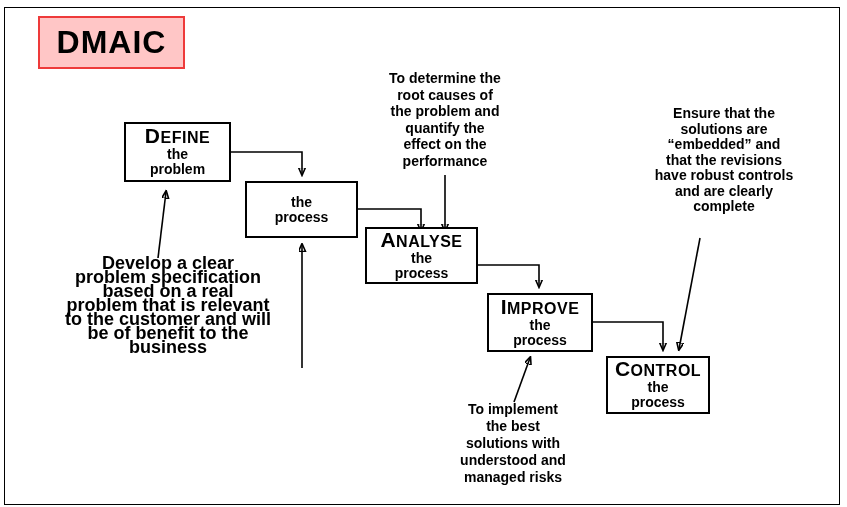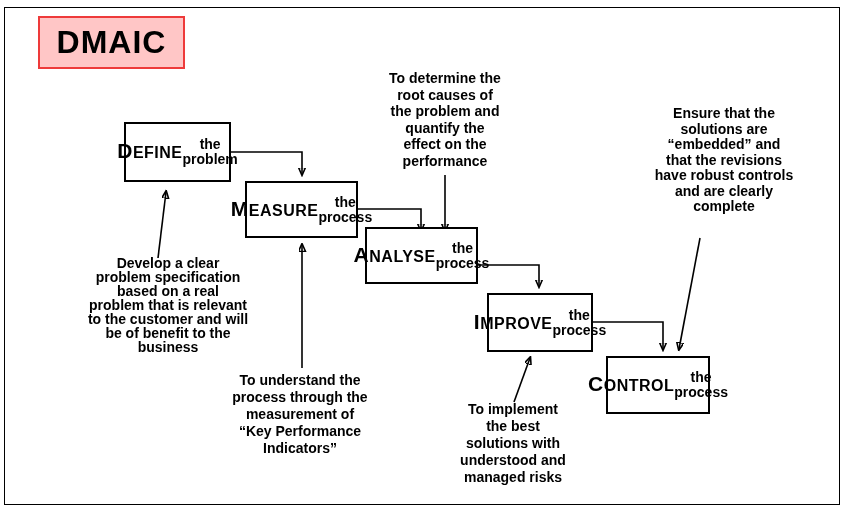--- a/index.html
+++ b/index.html
@@ -18,32 +18,32 @@
   .title-box{
     position:absolute;left:38px;top:16px;width:147px;height:53px;
     background:#ffc6c6;border:2px solid #ee3a3a;box-sizing:border-box;
     display:flex;align-items:center;justify-content:center;
   }
   .title-box span{
     font-size:32px;font-weight:bold;letter-spacing:1px;
   }
   .stage{
     position:absolute;background:#ffffff;border:2px solid #000;
-    box-sizing:border-box;display:flex;flex-direction:row;
+    box-sizing:border-box;display:flex;flex-direction:column;
     align-items:center;justify-content:center;text-align:center;
     padding:2px 0;
   }
   .stage-title{font-weight:bold;font-size:16px;line-height:18px;letter-spacing:.5px;white-space:nowrap;}
   .stage-title .initial{font-size:21px;}
   .stage-sub{font-weight:bold;font-size:14px;line-height:15px;white-space:pre-line;}
   .note{
     position:absolute;font-weight:bold;text-align:center;
     white-space:pre-line;
   }
-  .note-define {left:48px; top:256px; width:240px; font-size:14px;line-height:14px;}
+  .note-define {left:48px; top:256px; width:240px; font-size:18px;line-height:14px;}
   .note-measure{left:200px;top:372px; width:200px; font-size:14px;  line-height:17px;}
   .note-analyse{left:355px;top:70px;  width:180px; font-size:14px;  line-height:16.5px;}
   .note-improve{left:433px;top:401px; width:160px; font-size:14px;  line-height:17px;}
   .note-control{left:612px;top:106px; width:224px; font-size:14px;  line-height:15.5px;}
   .arrow-layer{position:absolute;left:0;top:0;width:847px;height:507px;pointer-events:none;}
   .arrow-layer path,.arrow-layer line{stroke:#000;stroke-width:1.6;fill:none;}
 </style>
 </head>
 <body>
 
@@ -72,21 +72,20 @@
     <line x1="700" y1="238" x2="679" y2="349" marker-end="url(#ah)"></line>
   </svg>
 
   <div class="stage" style="left:124px;top:122px;width:107px;height:60px;">
     <div class="stage-title"><span class="initial">D</span><span>EFINE</span></div>
     <div class="stage-sub">the
 problem</div>
   </div>
 
   <div class="stage" style="left:245px;top:181px;width:113px;height:57px;">
-    <div class="stage-title"><span class="initial">M</span><span>EASURE</span></div>
     <div class="stage-sub">the
 process</div>
   </div>
 
   <div class="stage" style="left:365px;top:227px;width:113px;height:57px;">
     <div class="stage-title"><span class="initial">A</span><span>NALYSE</span></div>
     <div class="stage-sub">the
 process</div>
   </div>
 
@@ -102,25 +101,20 @@
 process</div>
   </div>
 
   <div class="note note-define">Develop a clear
 problem specification
 based on a real
 problem that is relevant
 to the customer and will
 be of benefit to the
 business</div>
-  <div class="note note-measure">To understand the
-process through the
-measurement of
-“Key Performance
-Indicators”</div>
   <div class="note note-analyse">To determine the
 root causes of
 the problem and
 quantify the
 effect on the
 performance</div>
   <div class="note note-improve">To implement
 the best
 solutions with
 understood and

